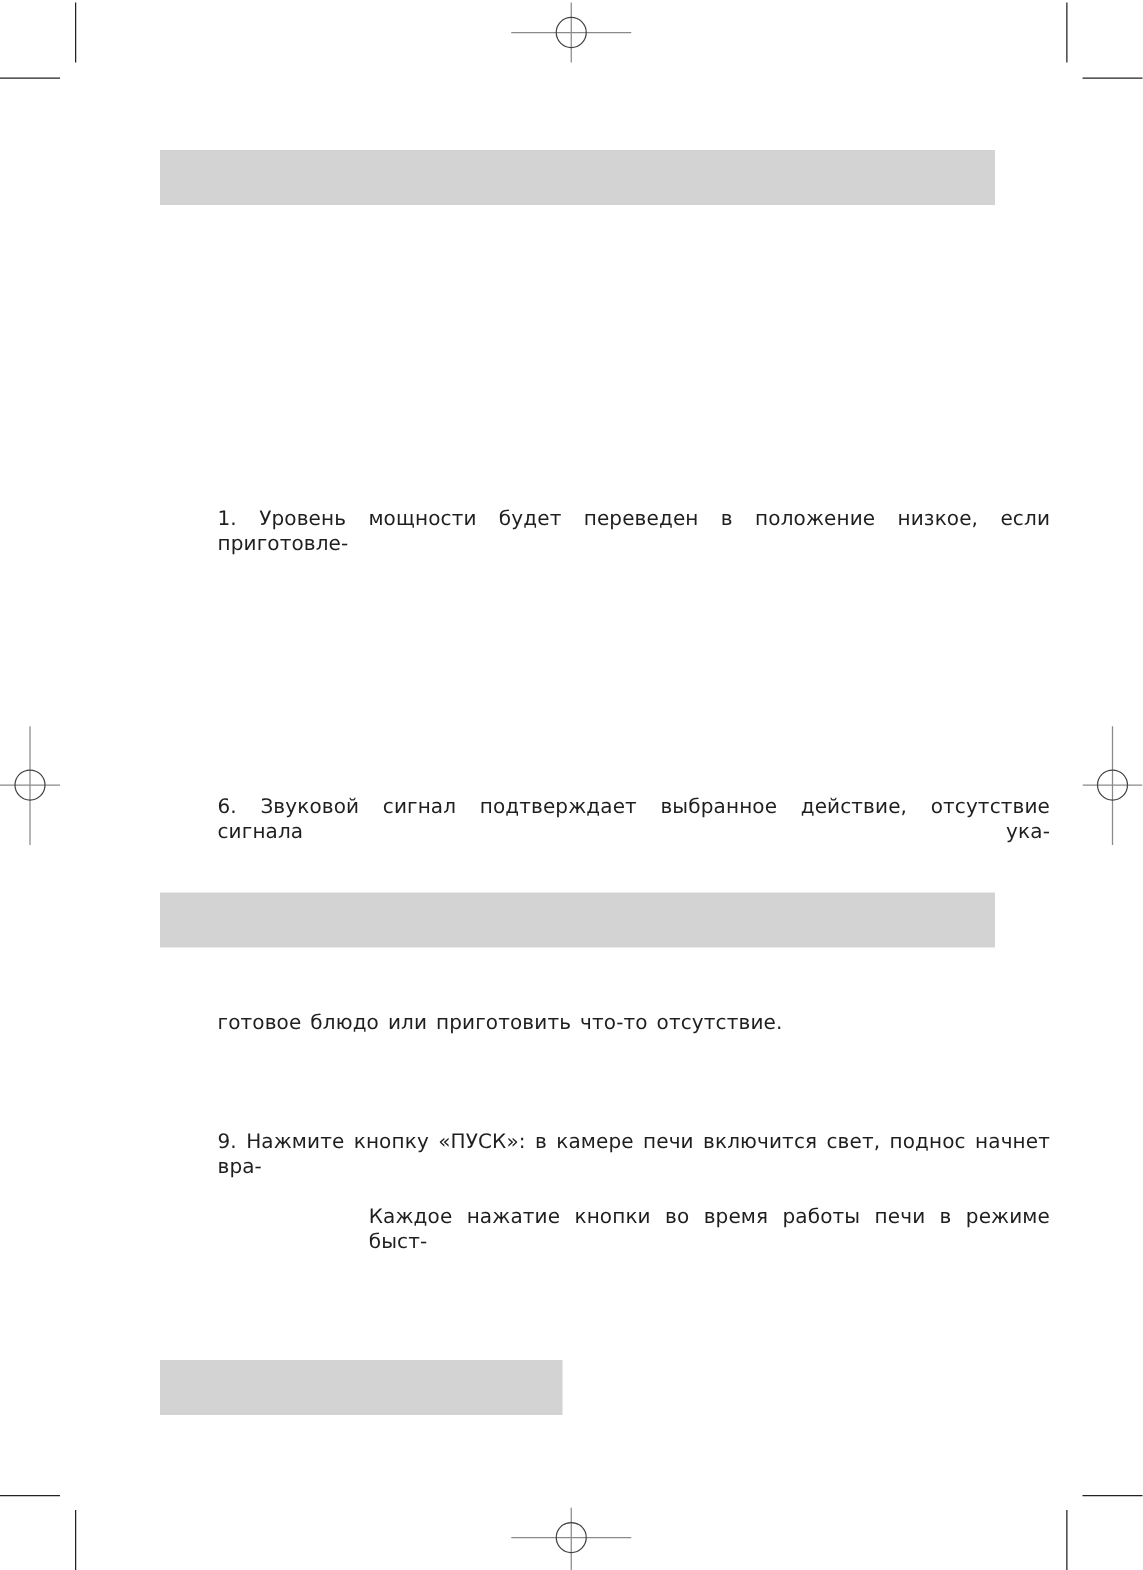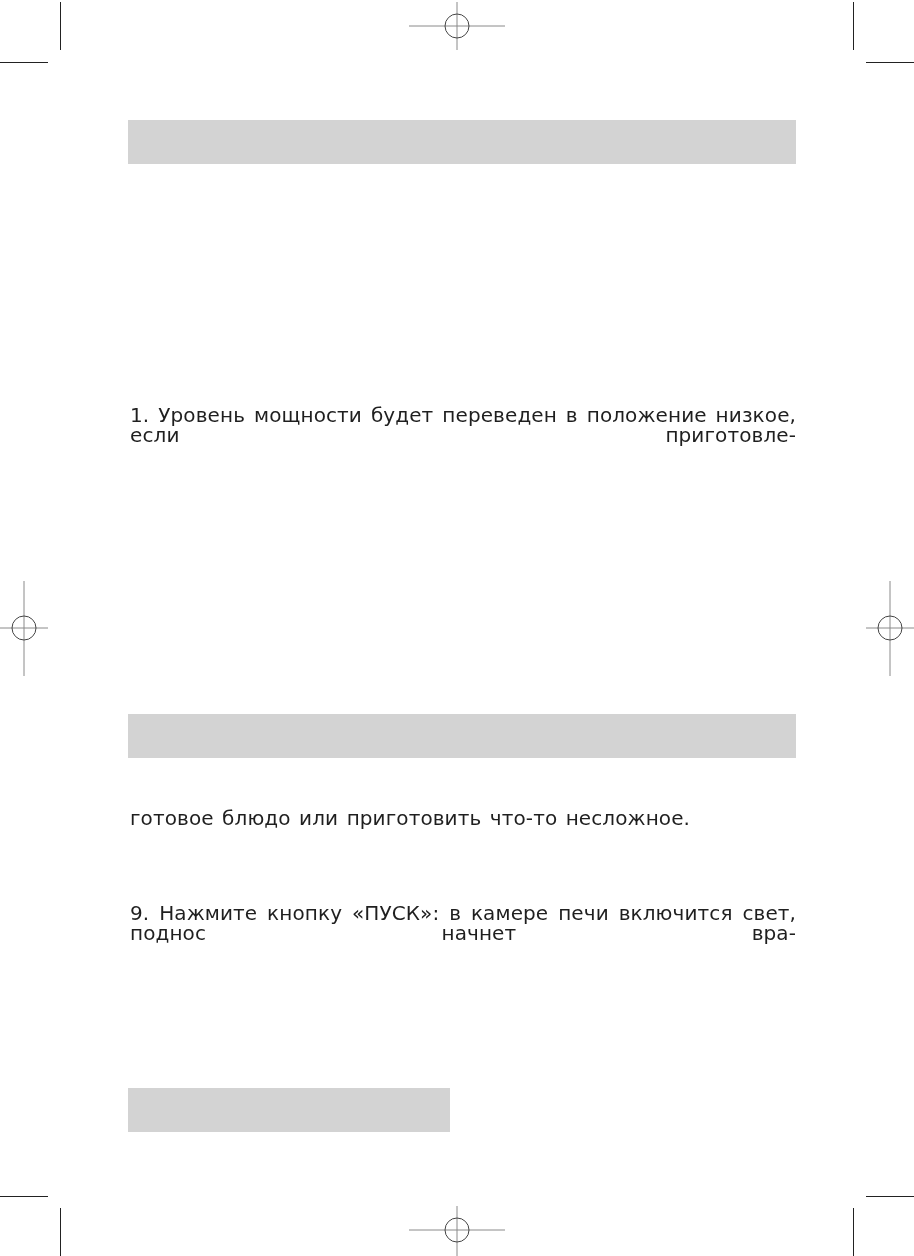--- a/index.html
+++ b/index.html
@@ -30,26 +30,27 @@
     .reg {
       position: absolute;
     }
     .bar {
       position: absolute;
       background: #d3d3d3;
       height: 44px;
     }
     .line {
       position: absolute;
-      font-size: 20px;
+      font-size: 16px;
       line-height: 20px;
       white-space: nowrap;
       letter-spacing: 0.1px;
       word-spacing: 2px;
       color: #1f1f1f;
+      margin-left: 44px;
     }
     .justify {
       text-align: justify;
       text-align-last: justify;
       white-space: normal;
     }
   </style>
 </head>
 <body>
 
@@ -86,16 +87,18 @@
     <line x1="0" y1="48" x2="48" y2="48" stroke="#8a8a8a" stroke-width="1"></line>
     <line x1="24" y1="1" x2="24" y2="96" stroke="#8a8a8a" stroke-width="1"></line>
     <circle cx="24" cy="48" r="12" fill="none" stroke="#444" stroke-width="1"></circle>
   </svg>
 
   <div class="bar" style="left:128px; top:120px; width:668px;"></div>
   <div class="bar" style="left:128px; top:714px; width:668px;"></div>
   <div class="bar" style="left:128px; top:1088px; width:322px;"></div>
 
   <div class="line justify" style="left:130px; top:405px; width:666px;">1.  Уровень мощности будет переведен в положение низкое, если приготовле-</div>
-  <div class="line" style="left:130px; top:808px;">готовое блюдо или приготовить что-то несложное.</div>
+  <div class="line justify" style="left:130px; top:635px; width:666px;">6. Звуковой сигнал подтверждает выбранное действие, отсутствие сигнала ука-</div>
+  <div class="line" style="left:130px; top:808px;">готовое блюдо или приготовить что-то отсутствие.</div>
   <div class="line justify" style="left:130px; top:903px; width:666px;">9.  Нажмите кнопку «ПУСК»: в камере печи включится свет, поднос начнет вра-</div>
+  <div class="line justify" style="left:251px; top:963px; width:545px;">Каждое нажатие кнопки во время работы печи в режиме быст-</div>
 
 </div>
 
 </body></html>

